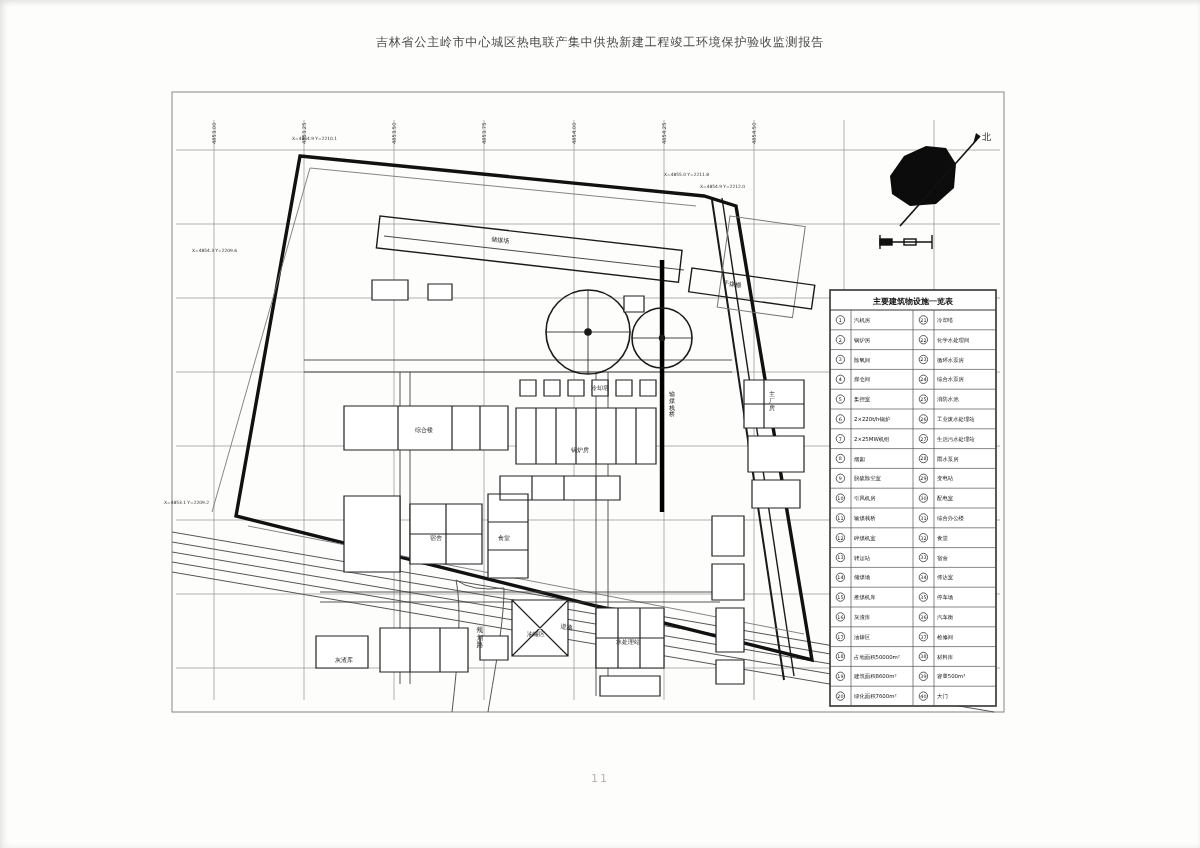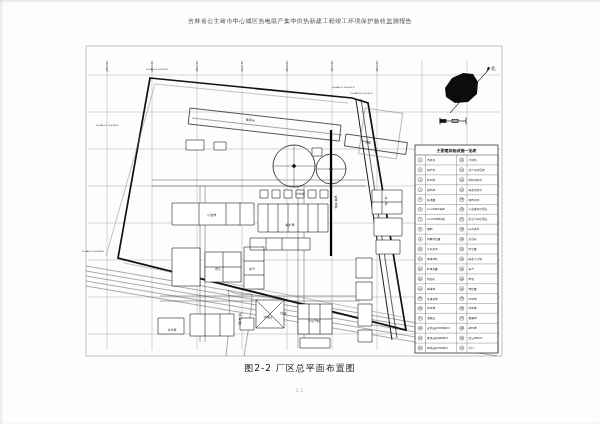--- a/index.html
+++ b/index.html
@@ -326,15 +326,14 @@
         <line x1="415" y1="343.1" x2="498" y2="343.1" stroke="#555" stroke-width="0.35"></line>
         <circle cx="420.2" cy="348.05" r="2.1" fill="none" stroke="#333" stroke-width="0.4"></circle>
         <text x="420.2" y="348.95" font-size="2.4" text-anchor="middle" fill="#111">20</text>
         <text x="427" y="349.05" font-size="2.7" fill="#111">绿化面积7600m²</text>
         <circle cx="461.7" cy="348.05" r="2.1" fill="none" stroke="#333" stroke-width="0.4"></circle>
         <text x="461.7" y="348.95" font-size="2.4" text-anchor="middle" fill="#111">40</text>
         <text x="468.5" y="349.05" font-size="2.7" fill="#111">大门</text>
       </g>
   </svg>
 
-  <div class="caption">图2-2 厂区总平面布置图</div>
   <div class="page-number">11</div>
 </div>
 
 </body></html>

